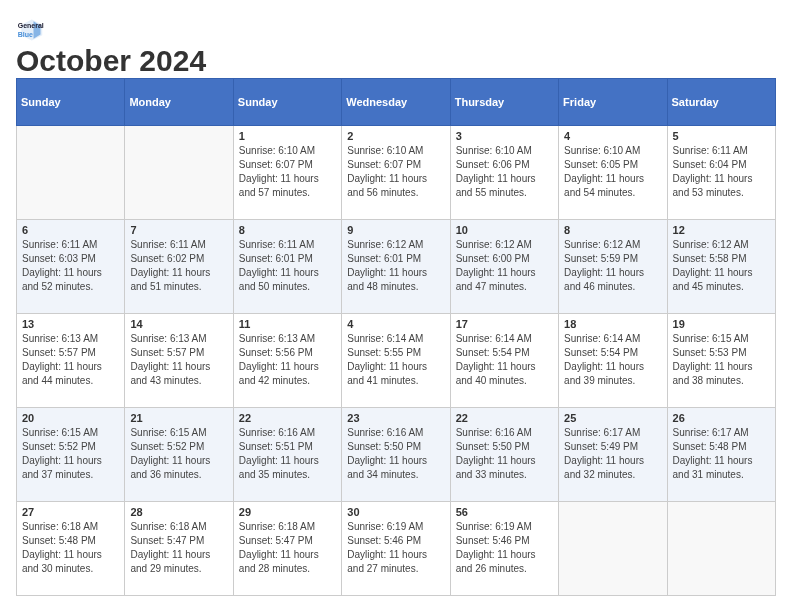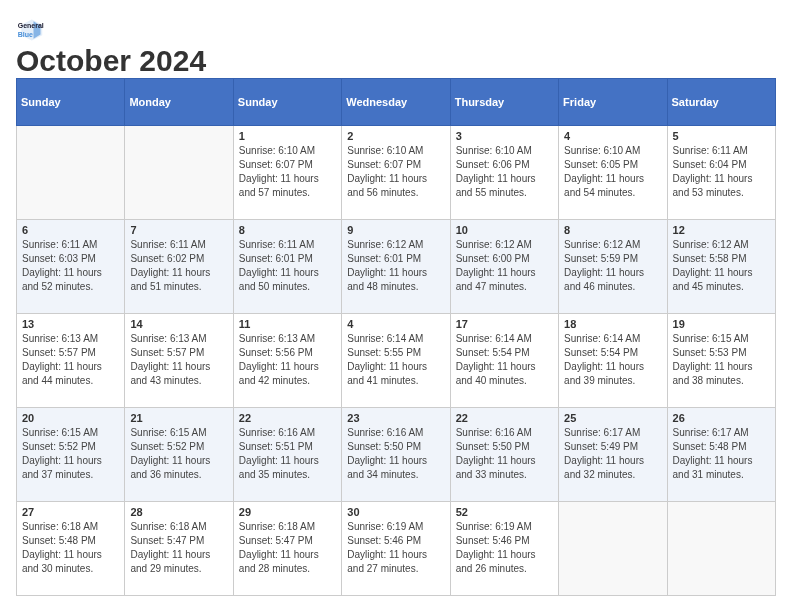--- a/index.html
+++ b/index.html
@@ -248,21 +248,21 @@
           </td>
           <td>
             <span class="day-num">29</span>
             <div class="day-info">Sunrise: 6:18 AM<br>Sunset: 5:47 PM<br>Daylight: 11 hours and 28 minutes.</div>
           </td>
           <td>
             <span class="day-num">30</span>
             <div class="day-info">Sunrise: 6:19 AM<br>Sunset: 5:46 PM<br>Daylight: 11 hours and 27 minutes.</div>
           </td>
           <td>
-            <span class="day-num">52</span>
+            <span class="day-num">56</span>
             <div class="day-info">Sunrise: 6:19 AM<br>Sunset: 5:46 PM<br>Daylight: 11 hours and 26 minutes.</div>
           </td>
           <td class="empty"></td>
           <td class="empty"></td>
         </tr>
       </tbody>
   </table>
 </div>
 
 </body></html>

